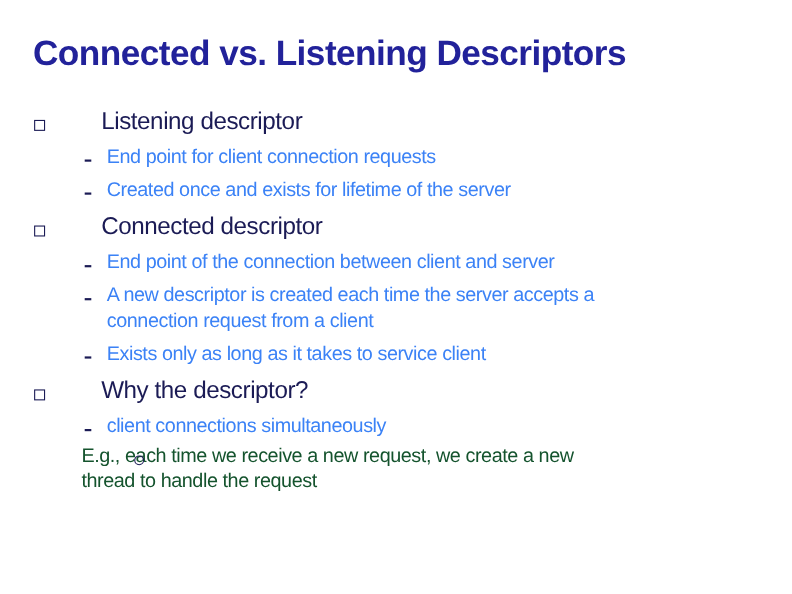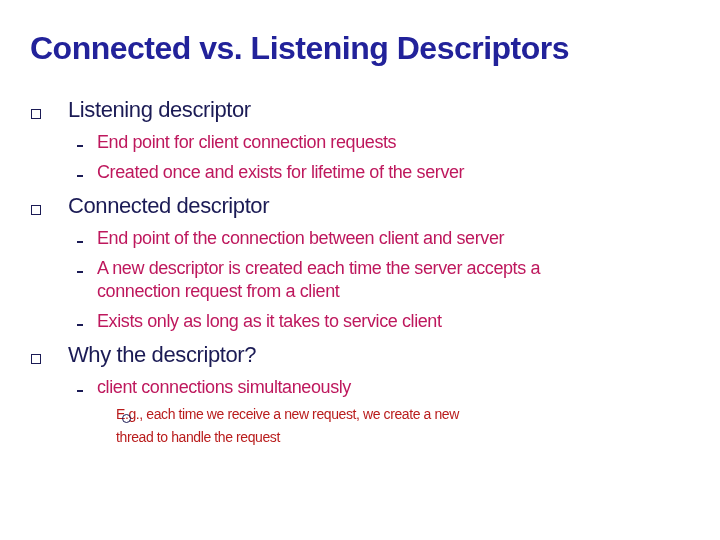--- a/index.html
+++ b/index.html
@@ -23,21 +23,21 @@
     white-space: nowrap;
   }
   .content {
     position: absolute;
     left: 0;
     top: 96px;
     width: 720px;
   }
   .l1 {
     position: relative;
-    padding-left: 68px;
+    padding-left: 92px;
     font-size: 22px;
     letter-spacing: -0.4px;
     line-height: 27px;
     color: #1B1B55;
     margin: 0 0 8px 0;
     white-space: nowrap;
   }
   .l1.sect { margin-top: 8px; }
   .sq {
     position: absolute;
@@ -48,38 +48,38 @@
     border: 1.5px solid #1B1B55;
     box-sizing: border-box;
     background: transparent;
   }
   .l2 {
     position: relative;
     padding-left: 97px;
     font-size: 18px;
     letter-spacing: -0.4px;
     line-height: 23px;
-    color: #be185d;
+    color: #3b82f6;
     margin: 0 0 7px 0;
   }
   .dash {
     position: absolute;
     left: 77px;
     top: 14px;
     width: 6px;
     height: 2px;
     background: #1B1B55;
   }
   .l3 {
     position: relative;
-    padding-left: 116px;
-    font-size: 14px;
+    padding-left: 74px;
+    font-size: 18px;
     letter-spacing: -0.4px;
     line-height: 23px;
-    color: #b91c1c;
+    color: #14532d;
     margin: -3px 0 0 0;
   }
   .circ {
     position: absolute;
     left: 122px;
     top: 11px;
     width: 9px;
     height: 9px;
     border: 1.4px solid #1B1B55;
     border-radius: 50%;

